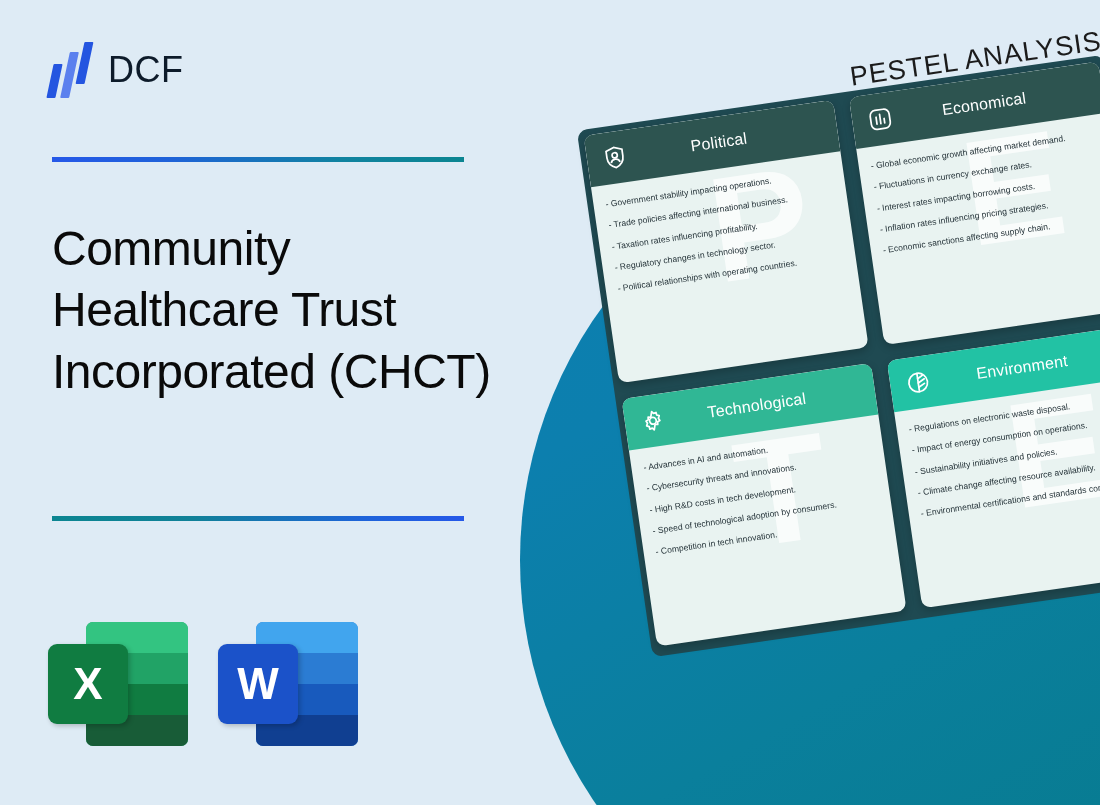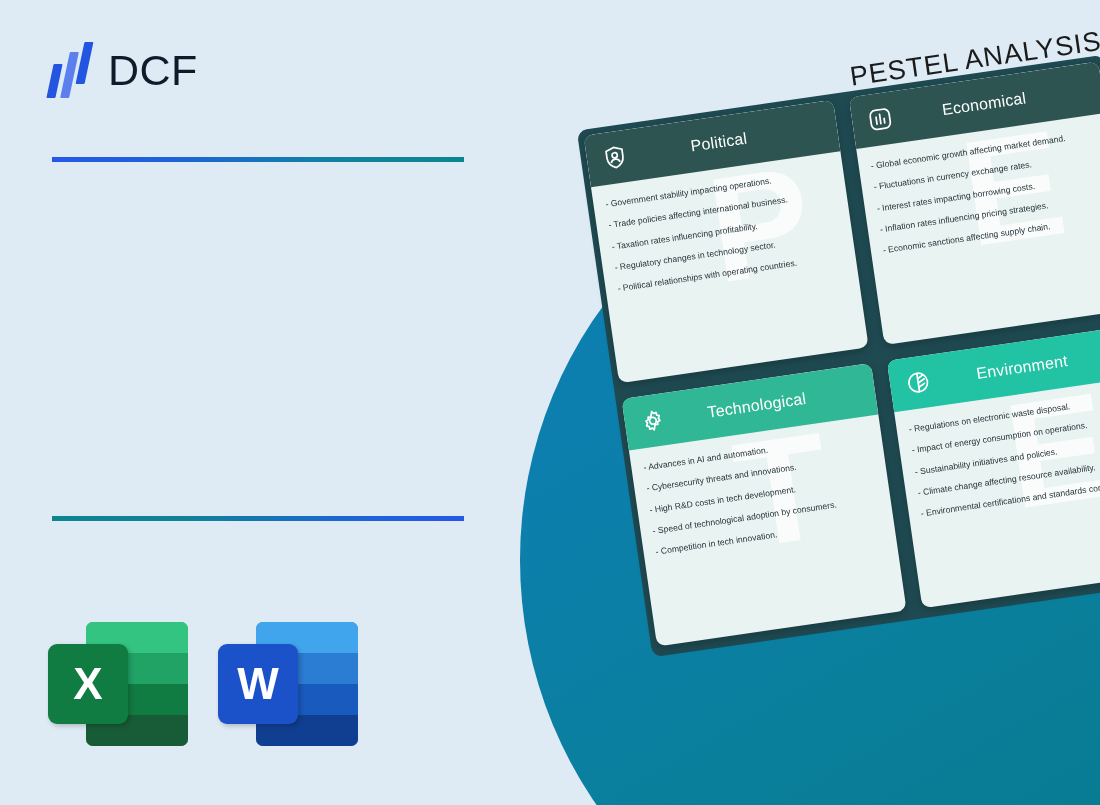--- a/index.html
+++ b/index.html
@@ -101,21 +101,21 @@
 
   
   .left{position:absolute;left:0;top:0;width:520px;height:805px;}
 
   .logo{position:absolute;left:48px;top:42px;display:flex;align-items:center;gap:14px;}
   .logo-mark{position:relative;width:46px;height:56px;}
   .logo-mark i{position:absolute;display:block;transform:skewX(-12deg);border-radius:1px;}
   .lb1{left:2px;top:22px;width:9px;height:34px;background:#2455e0;}
   .lb2{left:17px;top:10px;width:9px;height:46px;background:#5b80ee;}
   .lb3{left:32px;top:0px;width:9px;height:42px;background:#2455e0;}
-  .logo-text{font-size:43px;font-weight:400;color:#0d1b2a;letter-spacing:.5px;}
+  .logo-text{font-size:36px;font-weight:400;color:#0d1b2a;letter-spacing:.5px;}
 
   .rule{position:absolute;left:52px;width:412px;height:5px;}
   .rule-top{top:157px;background:linear-gradient(90deg,#2558e8 0%,#1f62d9 28%,#1083a0 70%,#0b8591 100%);}
   .rule-bot{top:516px;background:linear-gradient(90deg,#0b8591 0%,#108198 34%,#1e63da 76%,#2558e8 100%);}
 
   .headline{
     position:absolute;left:52px;top:218px;width:450px;
     font-size:48px;line-height:1.28;font-weight:400;color:#0a0a0a;
     letter-spacing:-.5px;
   }
@@ -142,20 +142,21 @@
       <div class="logo-mark">
         <i class="lb1"></i>
           <i class="lb2"></i>
           <i class="lb3"></i>
       </div>
       <div class="logo-text">DCF</div>
     </div>
 
     <div class="rule rule-top"></div>
 
+    <div class="headline">Community Healthcare Trust Incorporated (CHCT)</div>
 
     <div class="rule rule-bot"></div>
 
     <div class="files">
 
       <div class="file-ico">
         <div class="sheet" style="background:#21a366">
           <span style="top:0;height:31px;background:#33c481"></span>
           <span style="top:31px;height:31px;background:#21a366"></span>
           <span style="top:62px;height:31px;background:#107c41"></span>

